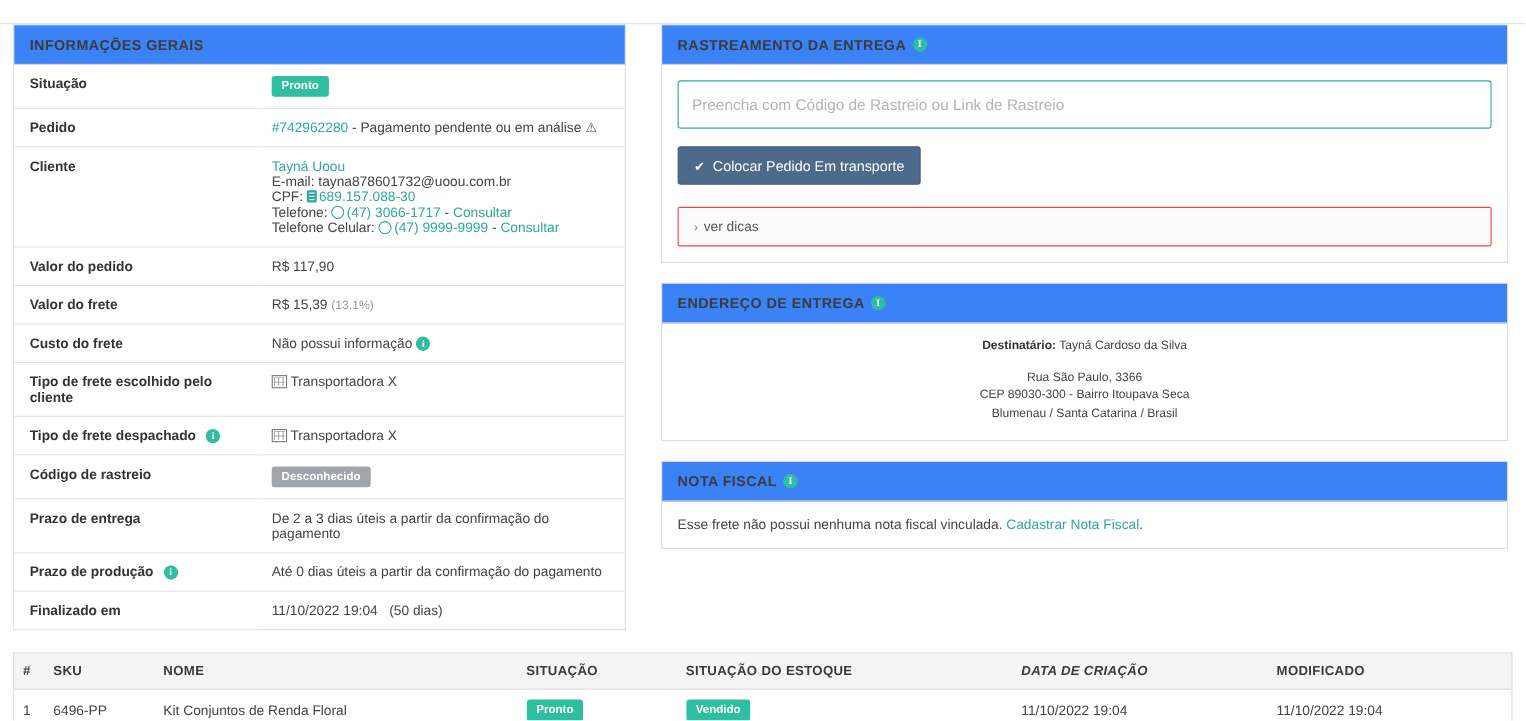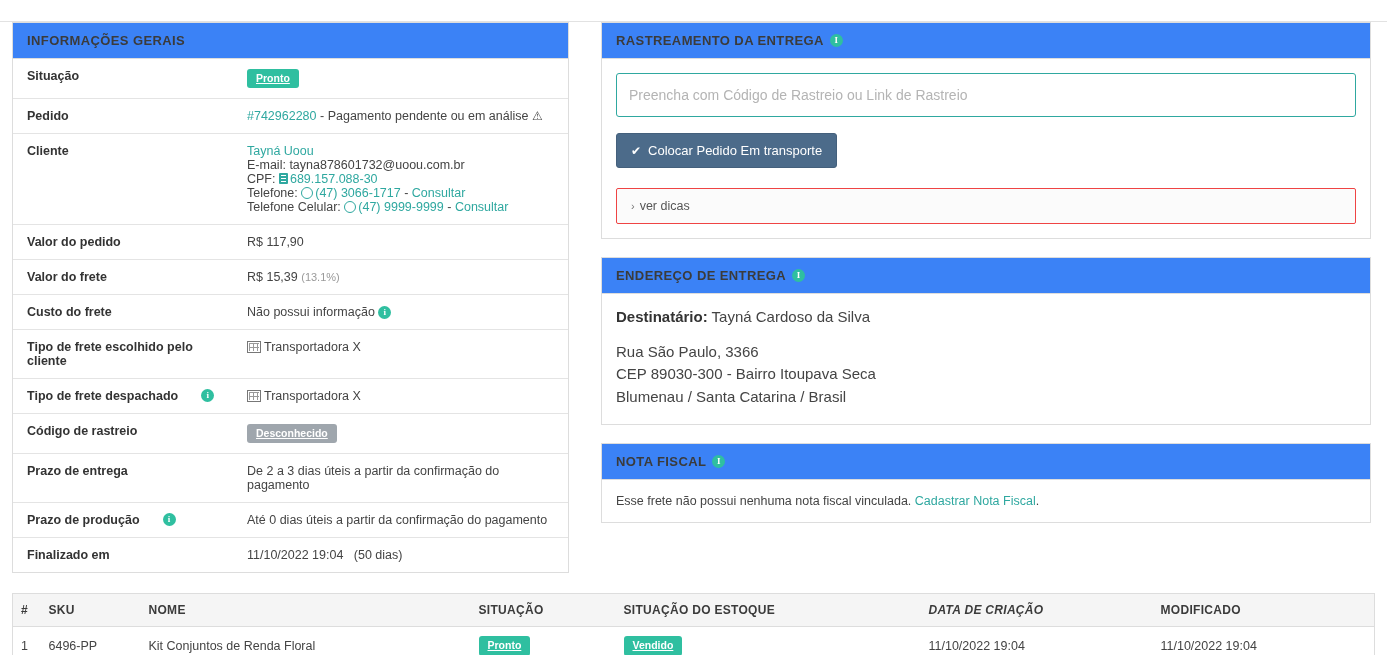--- a/index.html
+++ b/index.html
@@ -67,32 +67,31 @@
     padding: 10px 14px;
     vertical-align: top;
     background: #fff;
   }
   table.info td {
     padding: 10px 12px;
     font-size: 12.5px;
     color: #444;
     vertical-align: top;
   }
-  .label-th { display: inline-flex; gap: 23px; }
+  .label-th { display: inline-flex; align-items: center; gap: 9px; }
 
   .badge {
     display: inline-block;
     background: #2fbfa0;
     color: #fff;
     font-size: 10.5px;
     font-weight: bold;
     padding: 3px 9px;
     border-radius: 3px;
     line-height: 1.25;
-    text-decoration: underline;
   }
   .badge.gray {
     background: #9fa6ad;
   }
   .link { color: #2fa8a0; text-decoration: none; }
   .muted { color: #9a9a9a; font-size: 11px; margin-top: 46px; }
 
   .info-icon {
     display: inline-block;
     width: 13px; height: 13px;
@@ -183,21 +182,21 @@
     border: 1px solid #ef4444;
     background: #fbfbfb;
     padding: 10px 14px;
     font-size: 12.5px;
     color: #555;
     border-radius: 2px;
     cursor: pointer;
   }
   .chev { color: #777; margin-right: 5px; font-size: 11px; }
 
-  .addr-body { padding: 12px 14px 16px; font-size: 15px; color: #444; line-height: 1.5; }
+  .addr-body { padding: 12px 14px 16px; font-size: 11px; color: #444; line-height: 1.5; text-align: center; }
   .addr-dest { margin-bottom: 12px; }
   .addr-dest b { color: #333; }
 
   .nf-body { padding: 14px; font-size: 12.5px; color: #444; }
 
   
   .items-wrap { padding: 0 12px; margin-top: 2px; }
   table.items {
     width: 100%;
     border-collapse: collapse;

